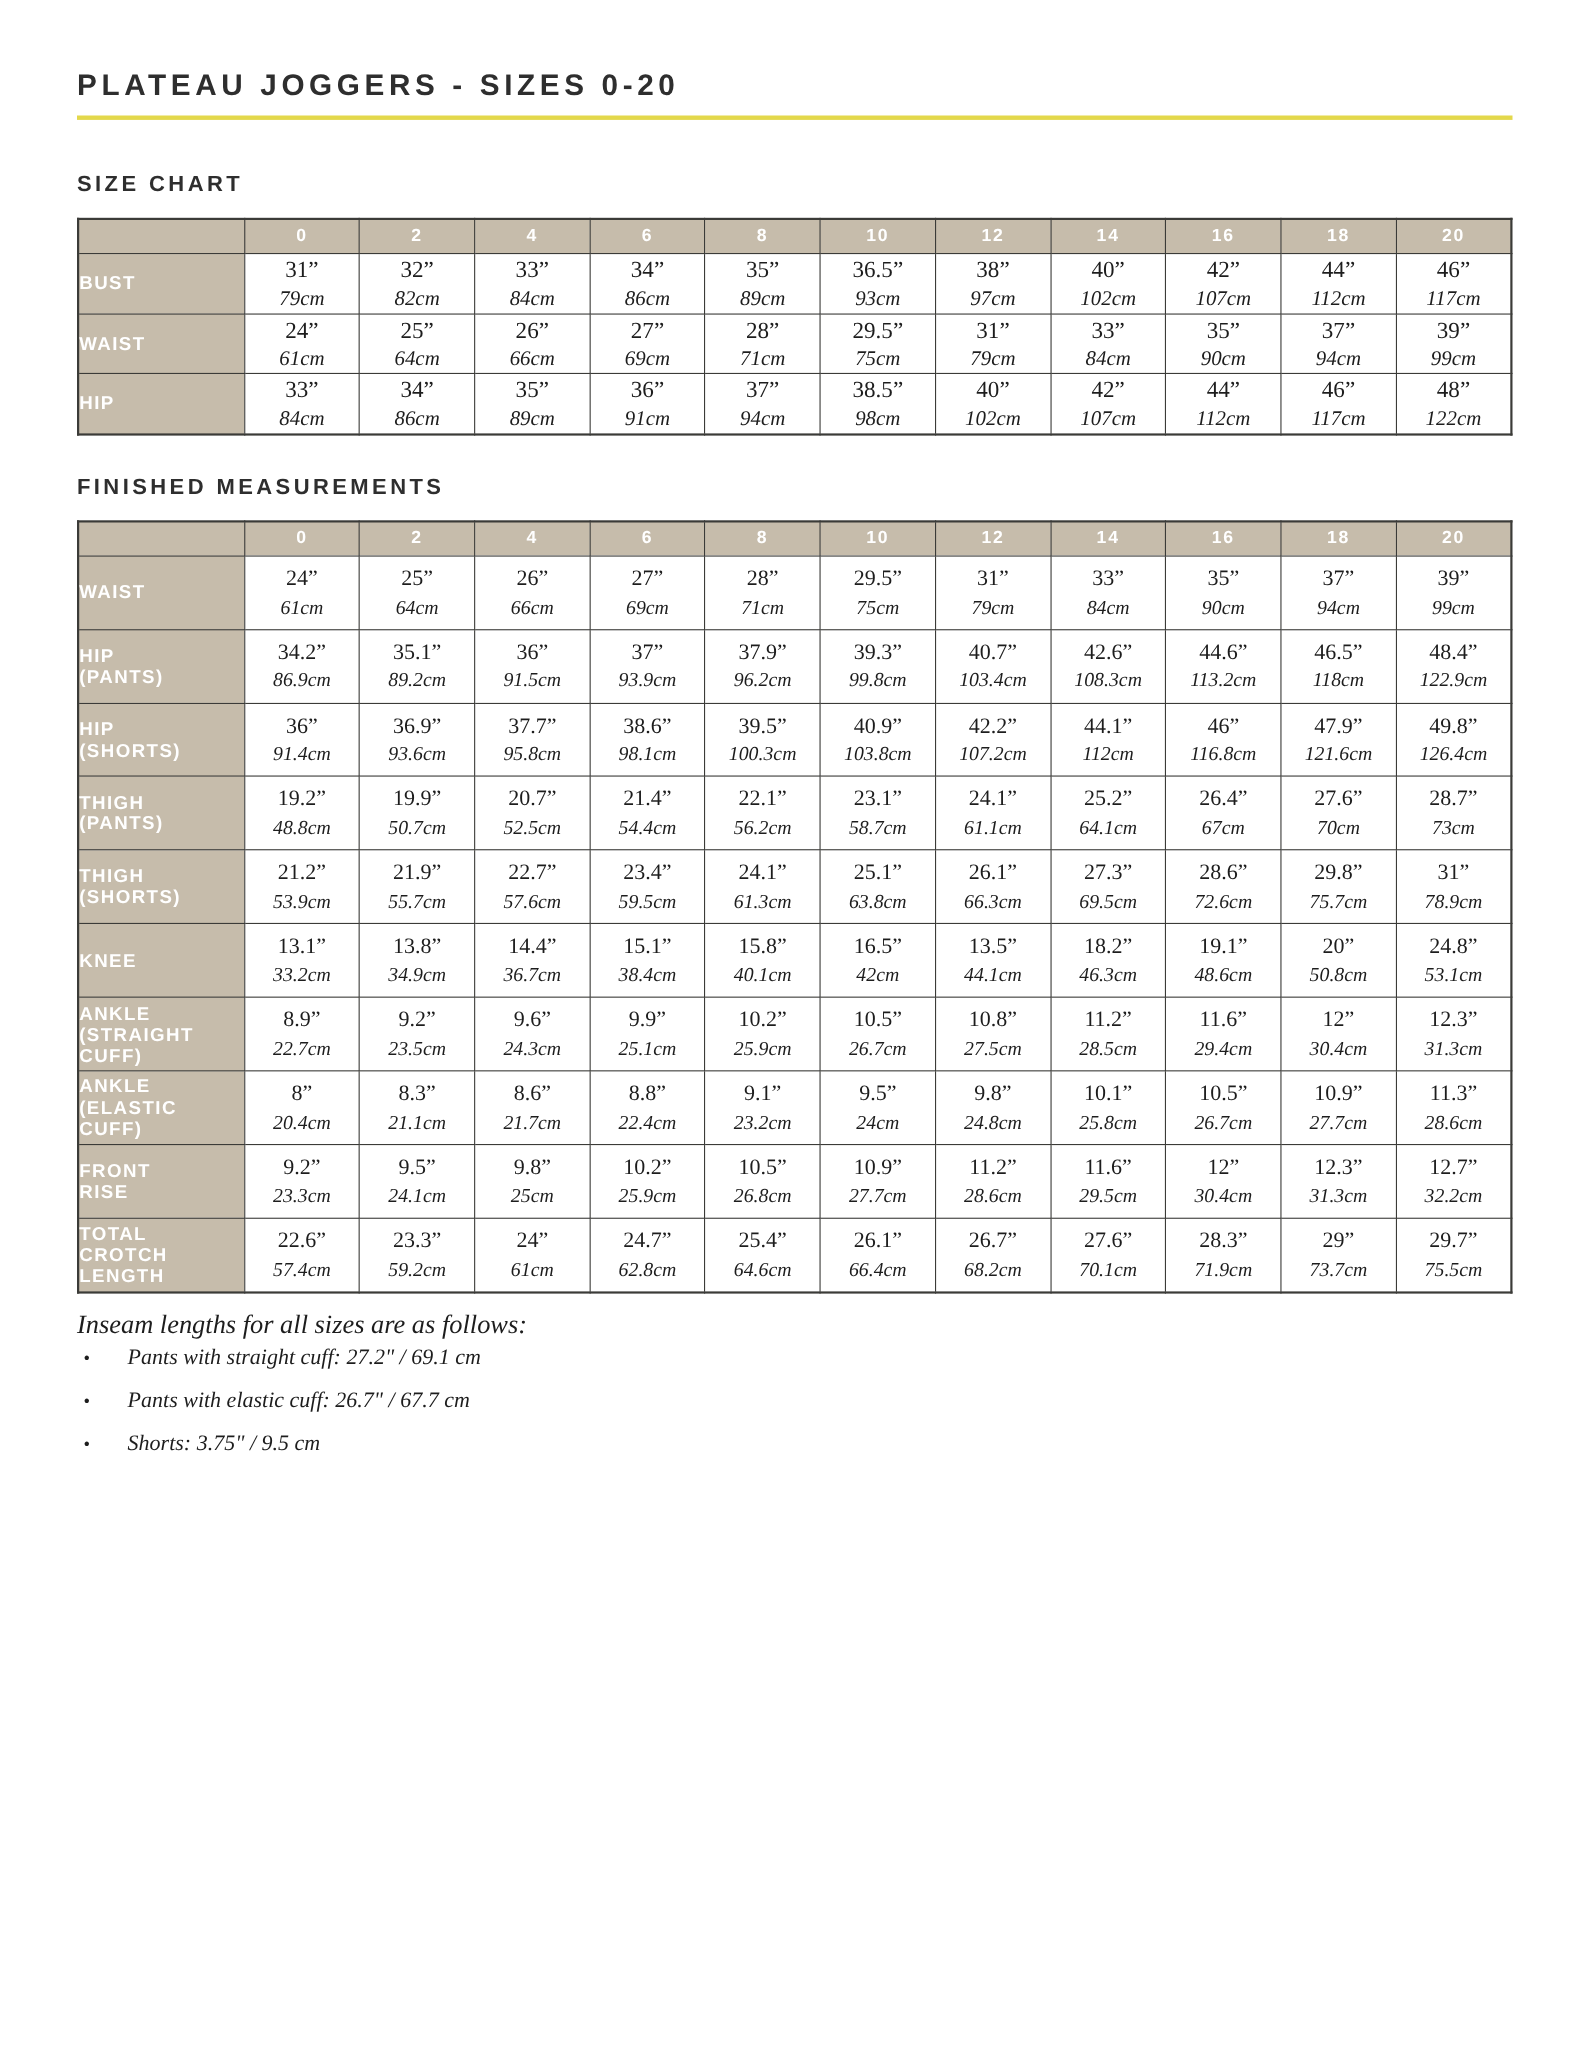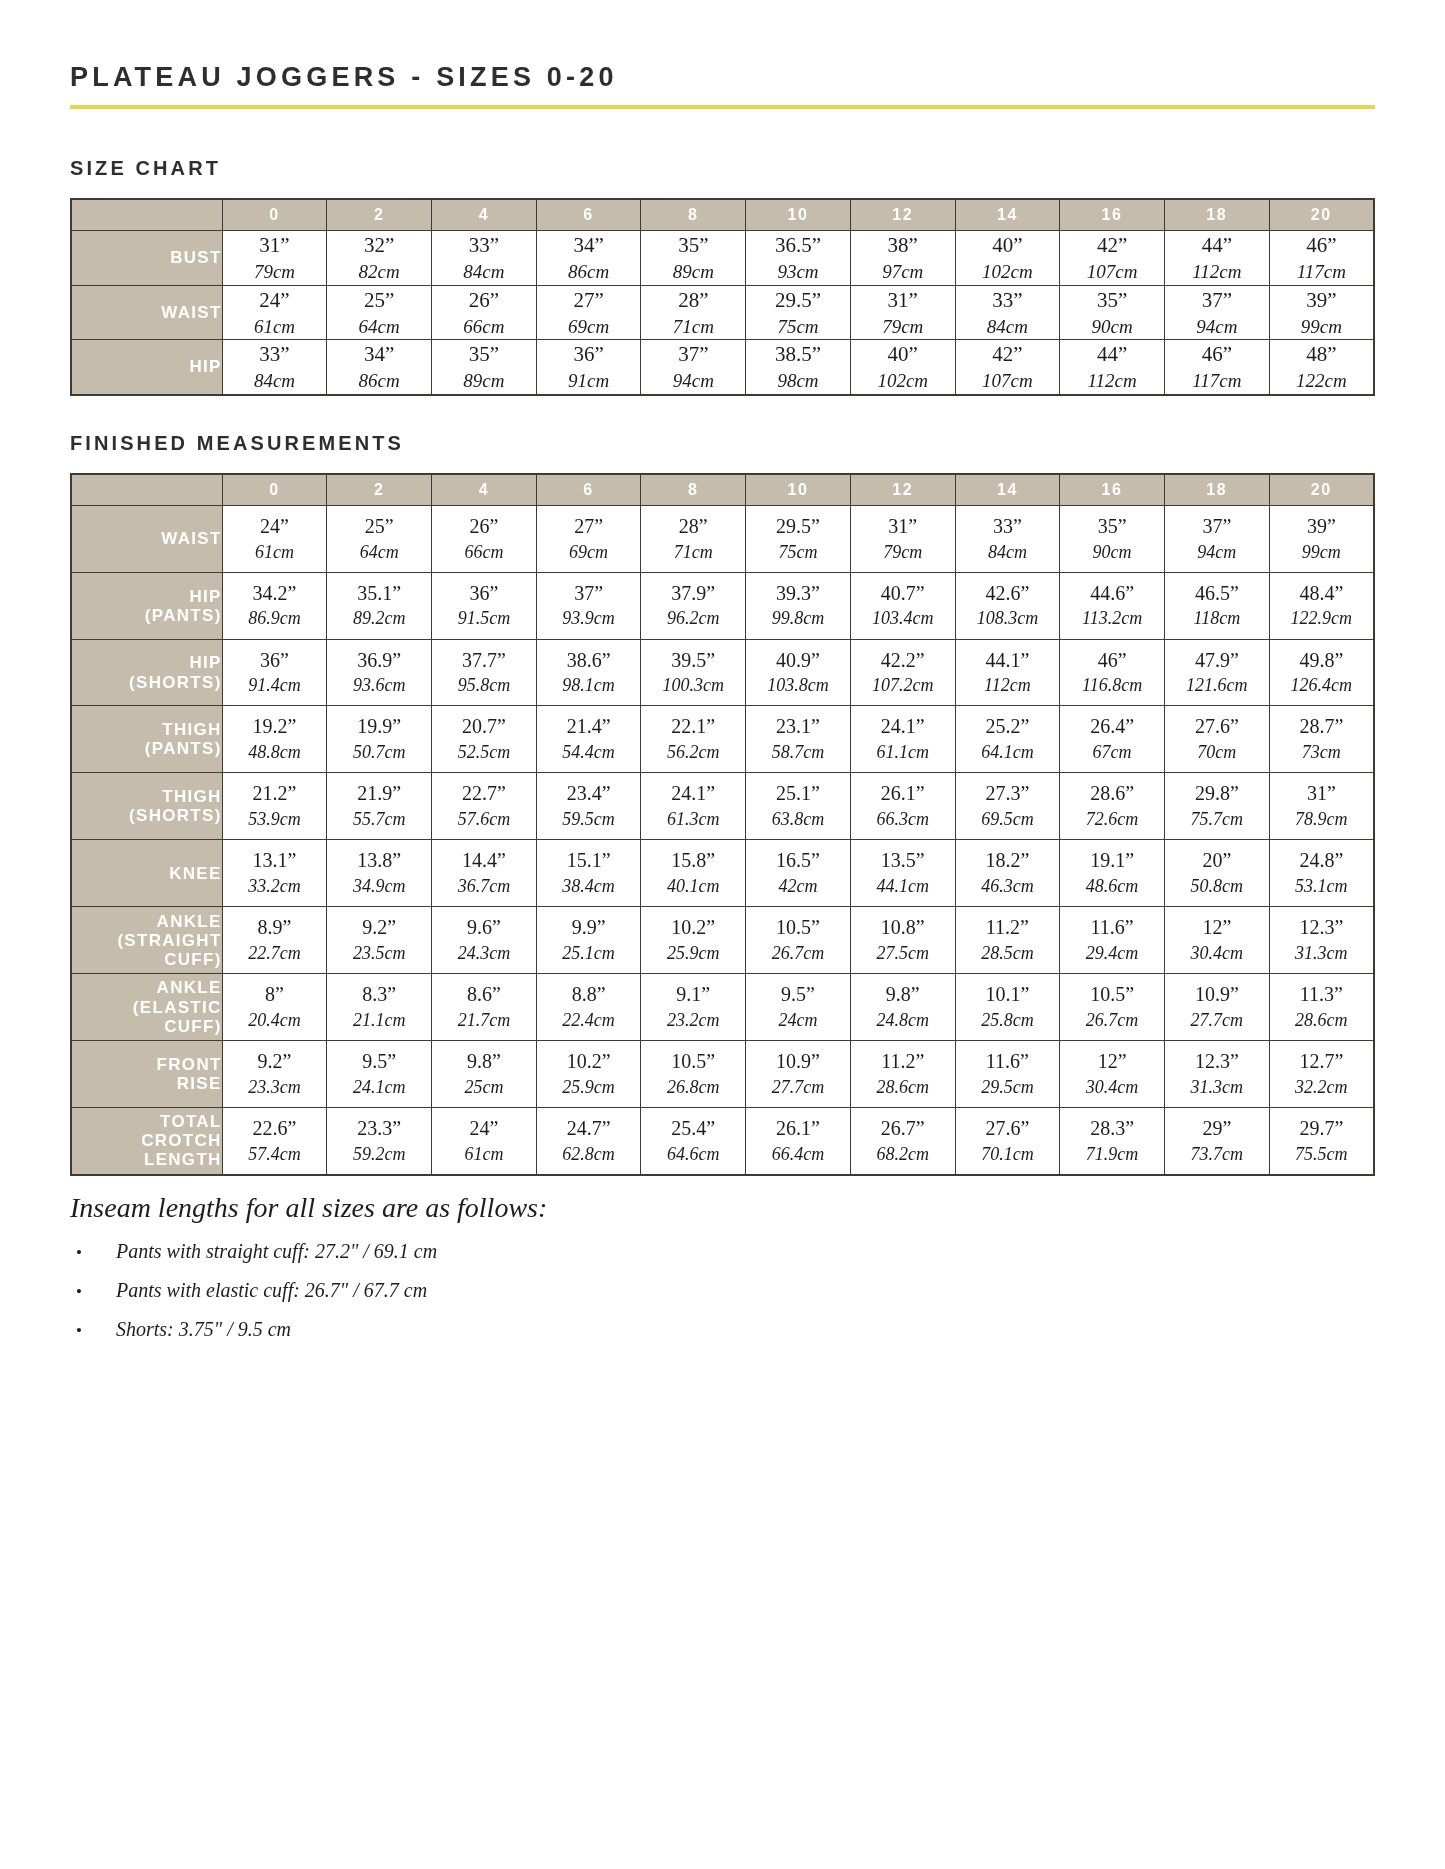--- a/index.html
+++ b/index.html
@@ -76,21 +76,21 @@
     text-align: center;
     height: 30px;
     vertical-align: middle;
   }
   .row-label {
     background: #c6bcab;
     color: #ffffff;
     font-size: 17px;
     font-weight: bold;
     letter-spacing: 1.3px;
-    text-align: right;
+    text-align: left;
     padding-left: 14px;
     line-height: 1.12;
     vertical-align: middle;
   }
   .cell {
     background: #ffffff;
     text-align: center;
     vertical-align: middle;
     font-family: "Liberation Serif", serif;
     padding: 9px 2px 10px 2px;
@@ -115,24 +115,24 @@
   .t2 .cell { padding: 7px 1px 8px 1px; }
   .t2 .cell .inch { font-size: 20px; }
   .t2 .cell .cm { font-size: 18px; }
 
   
   .notes {
     margin-top: 16px;
     font-family: "Liberation Serif", serif;
   }
   .notes-intro {
-    font-size: 28px;
+    font-size: 24px;
     font-style: italic;
     color: #1d1d1d;
-    margin-bottom: 16px;
+    margin-bottom: 4px;
   }
   .note-item {
     display: flex;
     align-items: baseline;
     font-size: 20px;
     font-style: italic;
     color: #1d1d1d;
     margin-bottom: 16px;
     padding-left: 6px;
   }

